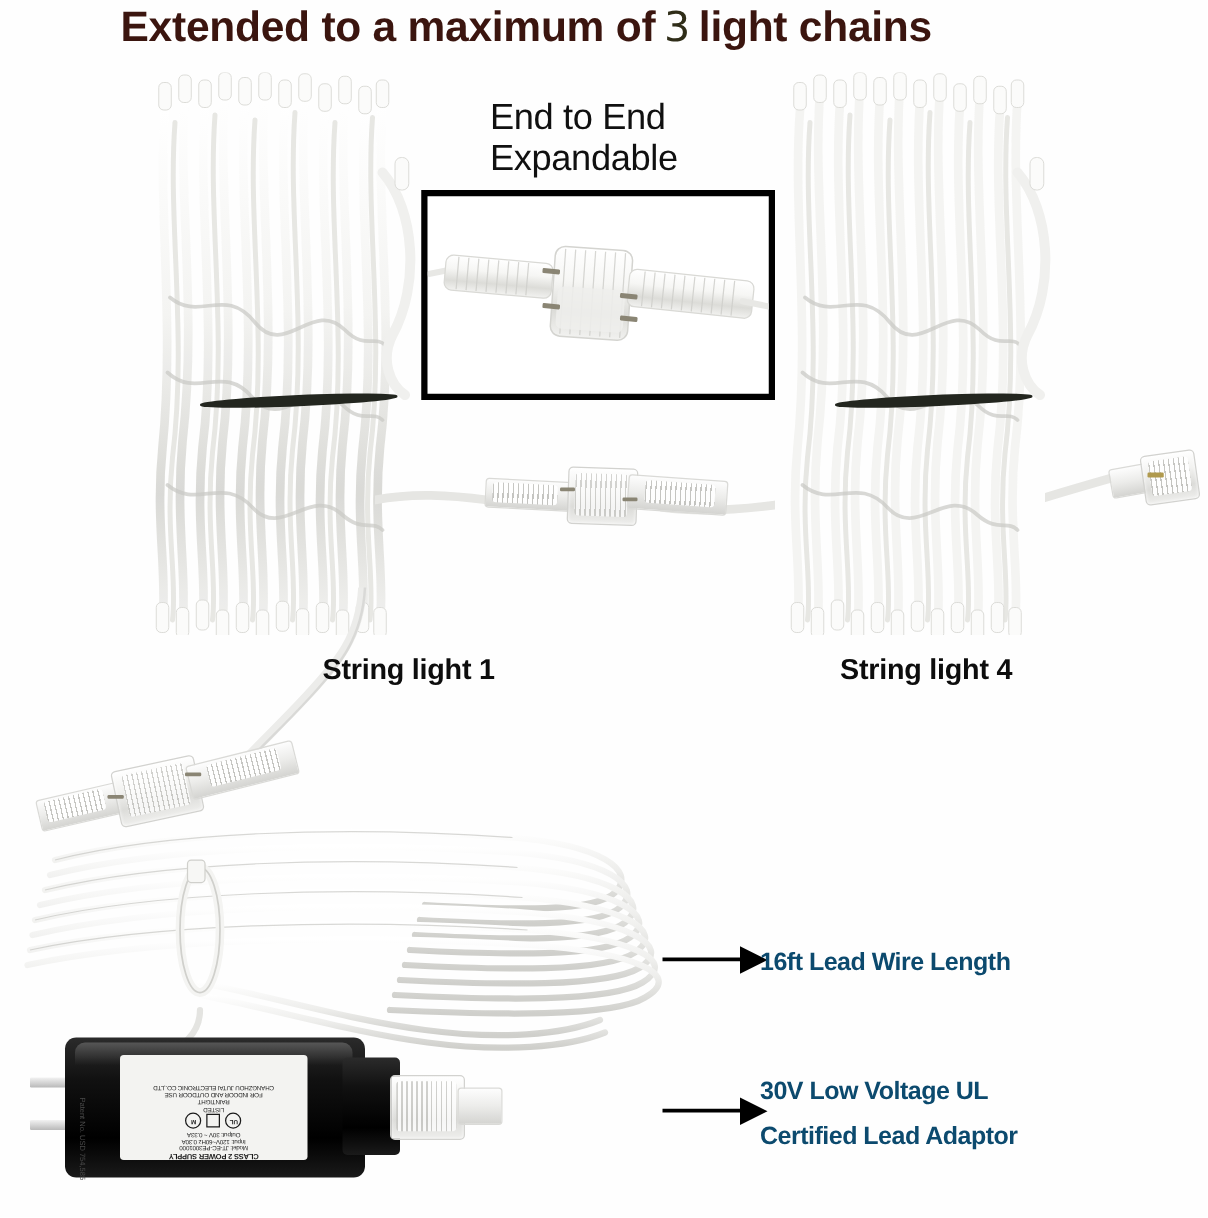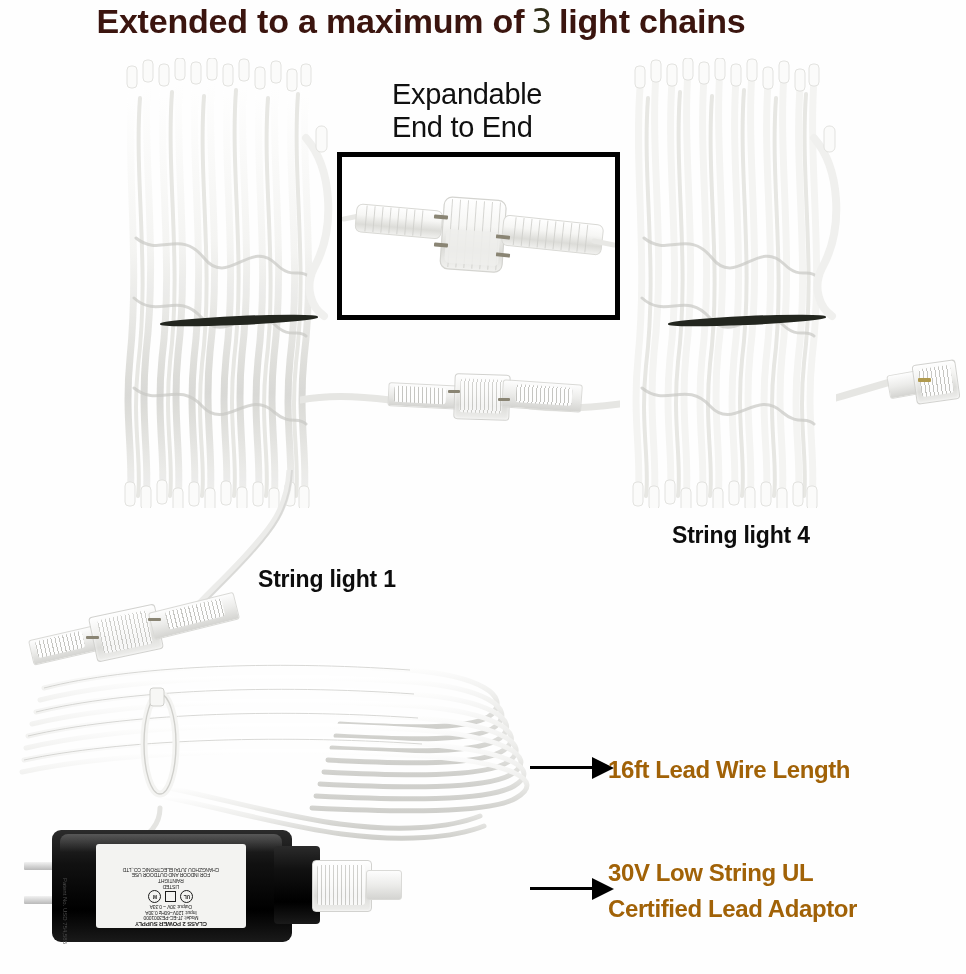--- a/index.html
+++ b/index.html
@@ -81,23 +81,23 @@
     font-weight: bold;
     font-size: 23px;
     color: #0d0d0d;
     white-space: nowrap;
     letter-spacing: -0.2px;
   }
   .ann-txt {
     position: absolute;
     font-family: "Liberation Sans", sans-serif;
     font-weight: bold;
-    font-size: 24px;
+    font-size: 20px;
     line-height: 36px;
-    color: #a16207;
+    color: #0c4a6e;
     white-space: nowrap;
     letter-spacing: -0.4px;
   }
 
   
   .arrow { position: absolute; }
   .arrow .shaft {
     position: absolute;
     left: 0; top: 9px;
     height: 3px;
@@ -476,22 +476,22 @@
     </div>
 
     <div class="connector" style="left:288px; top:36px; width:90px; height:62px;">
       <div class="conn-body" style="left:0px; top:4px; width:58px; height:50px;"></div>
       <div class="conn-ribs" style="left:5px; top:9px; width:48px; height:40px; opacity:0.8;"></div>
       <div class="conn-plug" style="left:54px; top:14px; width:34px; height:28px;"></div>
     </div>
   </div>
 
   <div class="inset-caption">
+    <span class="line">End to End</span>
     <span class="line">Expandable</span>
-    <span class="line">End to End</span>
   </div>
 
   <div class="inset-box">
     <svg viewBox="0 0 273 158" style="width:100%; height:100%;" preserveAspectRatio="none">
       <defs>
         <linearGradient id="cg" x1="0" y1="0" x2="0" y2="1">
           <stop offset="0%" stop-color="#ffffff"></stop>
           <stop offset="38%" stop-color="#f6f6f4"></stop>
           <stop offset="72%" stop-color="#dcdcd8"></stop>
           <stop offset="100%" stop-color="#f2f2f0"></stop>
@@ -546,33 +546,33 @@
 
       <rect x="92" y="58" width="14" height="4" rx="1" fill="#8a8574" transform="rotate(5 99 60)"></rect>
       <rect x="92" y="86" width="14" height="4" rx="1" fill="#8a8574" transform="rotate(5 99 88)"></rect>
       <rect x="154" y="78" width="14" height="4" rx="1" fill="#8a8574" transform="rotate(6 161 80)"></rect>
       <rect x="154" y="96" width="14" height="4" rx="1" fill="#8a8574" transform="rotate(6 161 98)"></rect>
 
       <path d="M252,84 L272,88" stroke="#e8e8e5" stroke-width="5" stroke-linecap="round" fill="none"></path>
     </svg>
   </div>
 
-  <div class="label-txt" style="left:258px; top:522px;margin-top:44px;">String light 1</div>
+  <div class="label-txt" style="left:258px; top:522px;">String light 1</div>
   <div class="label-txt" style="left:672px; top:522px;">String light 4</div>
 
   <div class="arrow" style="left:530px; top:757px; width:86px; height:22px;">
     <div class="shaft" style="width:62px;"></div>
     <div class="head" style="left:62px;"></div>
   </div>
   <div class="ann-txt" style="left:608px; top:752px;">
     <span>16ft Lead Wire Length</span>
   </div>
 
   <div class="arrow" style="left:530px; top:878px; width:86px; height:22px;">
     <div class="shaft" style="width:62px;"></div>
     <div class="head" style="left:62px;"></div>
   </div>
   <div class="ann-txt" style="left:608px; top:855px;">
-    <span style="display:block;">30V Low String UL</span>
+    <span style="display:block;">30V Low Voltage UL</span>
     <span style="display:block;">Certified Lead Adaptor</span>
   </div>
 
 </div>
 
 </body></html>

